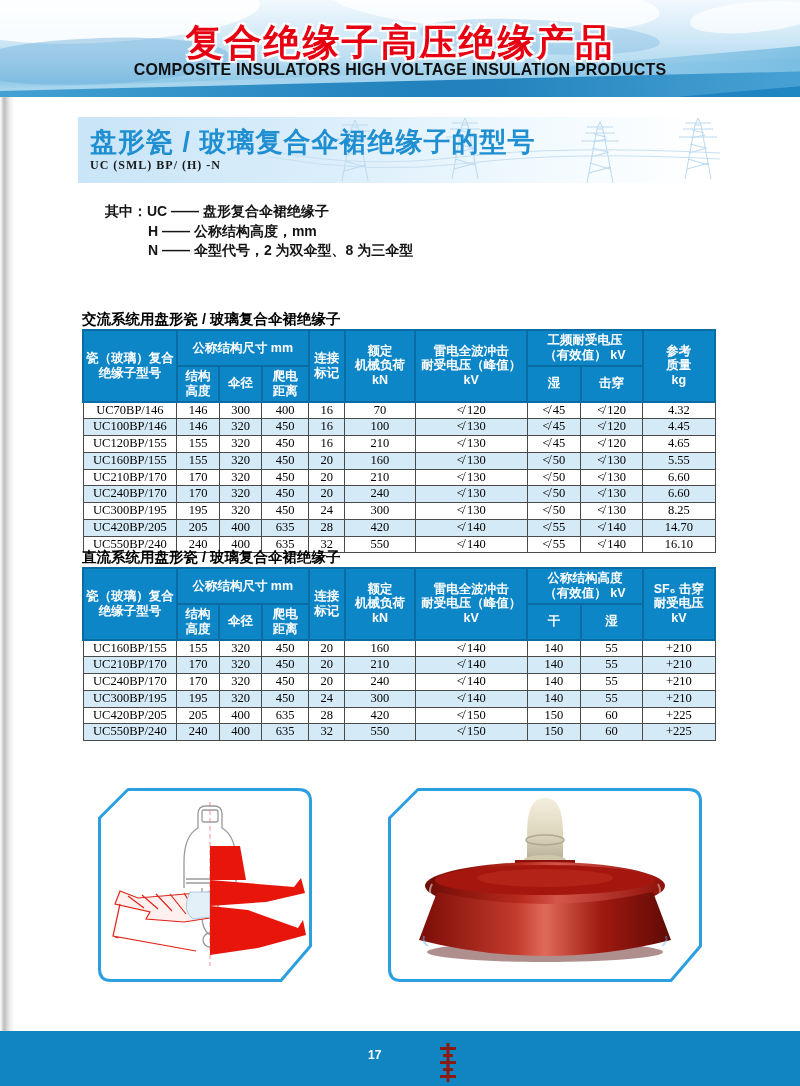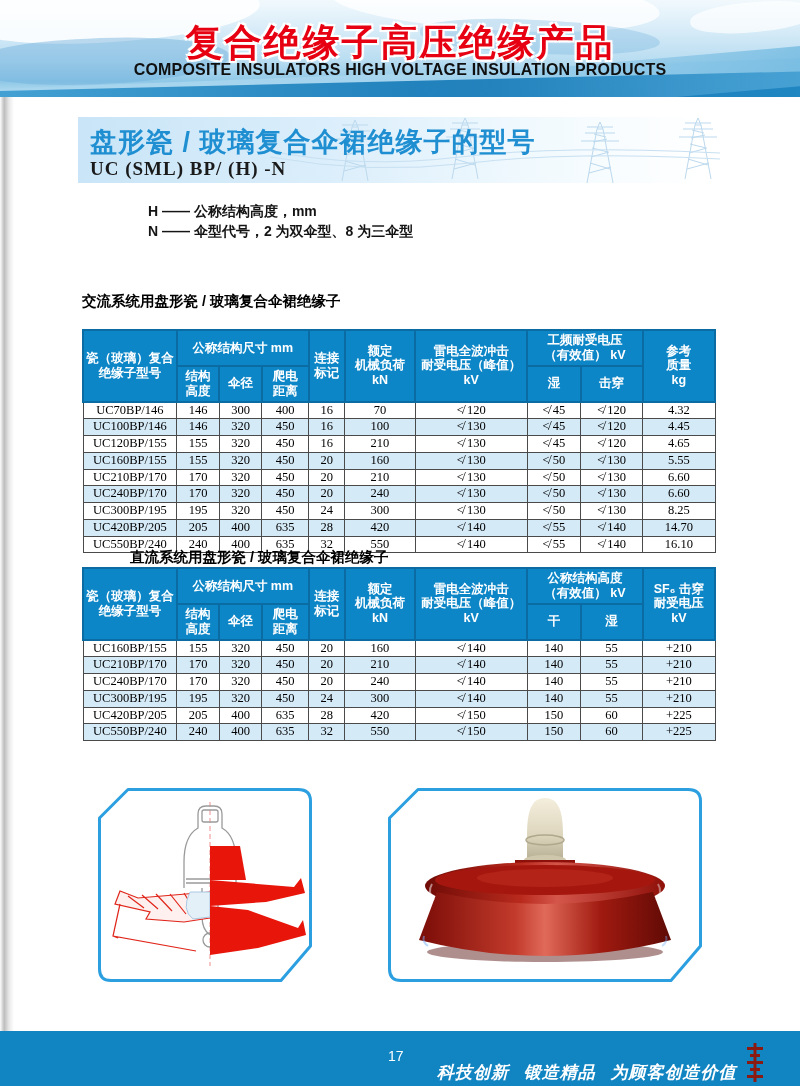--- a/index.html
+++ b/index.html
@@ -41,32 +41,32 @@
     text-shadow:-2px -2px 0 #fff,2px -2px 0 #fff,-2px 2px 0 #fff,2px 2px 0 #fff,0 0 4px #fff;}
   .hdr-en{position:absolute;left:0;top:61px;width:800px;text-align:center;
     font-size:16px;font-weight:700;letter-spacing:.2px;color:#101010;transform:scaleY(1.05);}
 
   
   .banner{position:absolute;left:78px;top:117px;width:624px;height:66px;
     background:linear-gradient(90deg,#c9e5f7 0%,#dbeefb 40%,#f2fafe 75%,#ffffff 100%);}
   .towers{position:absolute;left:270px;top:115px;width:450px;height:72px;pointer-events:none;}
   .sec-title{position:absolute;left:90px;top:124px;font-size:27px;font-weight:700;
     letter-spacing:1px;color:var(--section-blue,#1f8fd2);}
-  .model-code{position:absolute;left:90px;top:158px;font-size:19px;font-weight:600;letter-spacing:1px;
+  .model-code{position:absolute;left:90px;top:158px;font-size:12px;font-weight:600;letter-spacing:1px;
     color:#1a1a1a;font-family:"Liberation Serif","DejaVu Serif",serif;}
 
   
   .legend{position:absolute;left:105px;top:202px;font-size:14px;font-weight:700;color:#141414;line-height:19.5px;}
   .legend-prefix{display:inline-block;}
   .legend .indent{margin-left:43px;}
 
   
   .tbl-title{position:absolute;left:82px;font-size:14.5px;font-weight:700;color:#000;}
-  .tbl-title.t1{top:292px;}
-  .tbl-title.t2{top:548px;margin-left:48px;}
+  .tbl-title.t1{top:310px;}
+  .tbl-title.t2{top:548px;}
   table.spec{position:absolute;left:82px;width:634px;border-collapse:collapse;table-layout:fixed;}
   table.spec.t1{top:329px;}
   table.spec.t2{top:567px;}
   table.spec th{background:var(--header-blue,#0d86c7);color:#fff;font-size:12.5px;font-weight:600;
     border:2px solid var(--header-border-blue,#0a6ca3);white-space:pre-line;line-height:1.18;
     padding:2px 1px;text-align:center;vertical-align:middle;}
   table.spec thead tr:first-child th{height:30px;}
   table.spec thead tr:last-child th{height:28px;}
   table.spec td{border:1px solid #4a4a4a;text-align:center;font-size:12.5px;color:#000;
     height:13px;padding:1px 2px;line-height:1.1;
@@ -74,21 +74,21 @@
   table.spec tbody tr:nth-child(even) td{background:var(--alt-row-blue,#d5eaf7);}
 
   
   .fig{position:absolute;top:788px;}
   .fig.f1{left:98px;width:214px;height:194px;}
   .fig.f2{left:388px;width:314px;height:194px;}
   .fig svg{display:block;}
 
   
   .footer{position:absolute;left:0;top:1031px;width:800px;height:55px;background:var(--footer-blue,#1184c2);}
-  .page-num{position:absolute;left:388px;top:1048px;color:#fff;font-size:14px;font-weight:400;}
+  .page-num{position:absolute;left:368px;top:1048px;color:#fff;font-size:12px;font-weight:700;}
   .slogan-wrap{position:absolute;left:437px;top:1042px;display:flex;align-items:flex-end;gap:8px;
     border-bottom:2px solid #fff;padding-bottom:4px;}
   .slogan{color:#fff;font-size:17px;font-weight:700;font-style:italic;letter-spacing:1px;word-spacing:9px;}
 </style>
 </head>
 <body>
 
 <div class="page">
 
   <div class="edge-strip"></div>
@@ -120,20 +120,21 @@
     <use href="#tw" x="195" y="0"></use>
     <use href="#tw" x="330" y="4"></use>
     <use href="#tw" x="428" y="0"></use>
     <path d="M0,36 Q90,54 190,42 T450,38" stroke="#c7e0f2" fill="none"></path>
     <path d="M0,42 Q100,60 200,48 T450,44" stroke="#c7e0f2" fill="none"></path>
   </svg>
   <div class="sec-title">盘形瓷 / 玻璃复合伞裙绝缘子的型号</div>
   <div class="model-code">UC (SML) BP/ (H) -N</div>
 
   <div class="legend">
+    <div class="legend-row"><span class="legend-prefix">其中：</span><span>UC —— 盘形复合伞裙绝缘子</span></div>
     <div class="legend-row indent">H —— 公称结构高度，mm</div>
     <div class="legend-row indent">N —— 伞型代号，2 为双伞型、8 为三伞型</div>
   </div>
 
   <div class="tbl-title t1">交流系统用盘形瓷 / 玻璃复合伞裙绝缘子</div>
   <table class="spec t1">
     <colgroup>
       <col style="width:14.8%">
         <col style="width:6.7%">
         <col style="width:6.7%">
@@ -473,21 +474,20 @@
         <path d="M270,96 Q275,104 268,112" stroke="rgba(255,255,255,0.4)" stroke-width="2" fill="none"></path>
         <path d="M36,148 Q34,154 40,158" stroke="rgba(120,180,255,0.5)" stroke-width="2" fill="none"></path>
         <path d="M278,148 Q280,154 274,158" stroke="rgba(120,180,255,0.4)" stroke-width="2" fill="none"></path>
       </g>
     </svg>
   </div>
 
   <div class="footer"></div>
   <div class="page-num">17</div>
   <div class="slogan-wrap">
-    <span class="slogan">科技创新 锻造精品 为顾客创造价值</span>
     <svg width="22" height="42" viewBox="0 0 22 42">
       <g fill="#8b1a12">
         <rect x="9.5" y="1" width="3" height="39"></rect>
         <rect x="3" y="5" width="16" height="3"></rect>
         <rect x="6" y="12" width="10" height="3"></rect>
         <rect x="3" y="19" width="16" height="3"></rect>
         <rect x="6" y="26" width="10" height="3"></rect>
         <rect x="3" y="33" width="16" height="3"></rect>
       </g>
     </svg>

